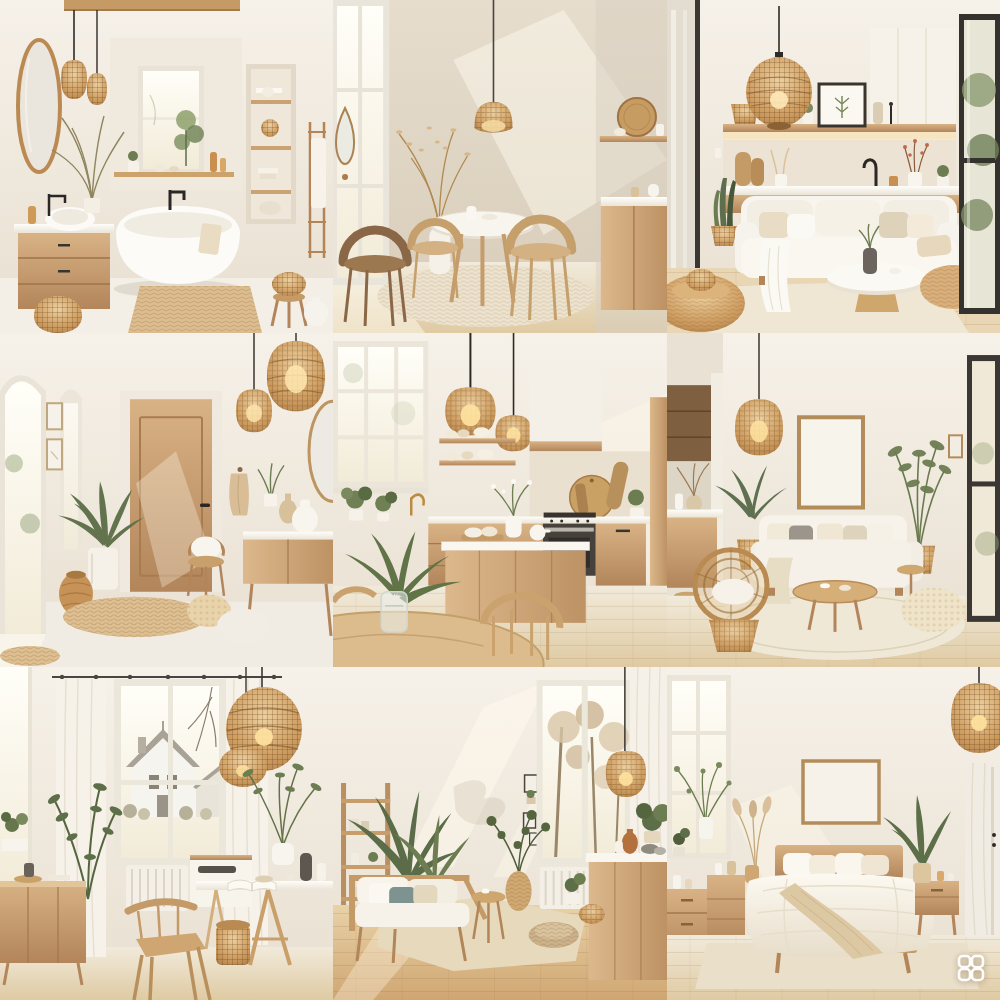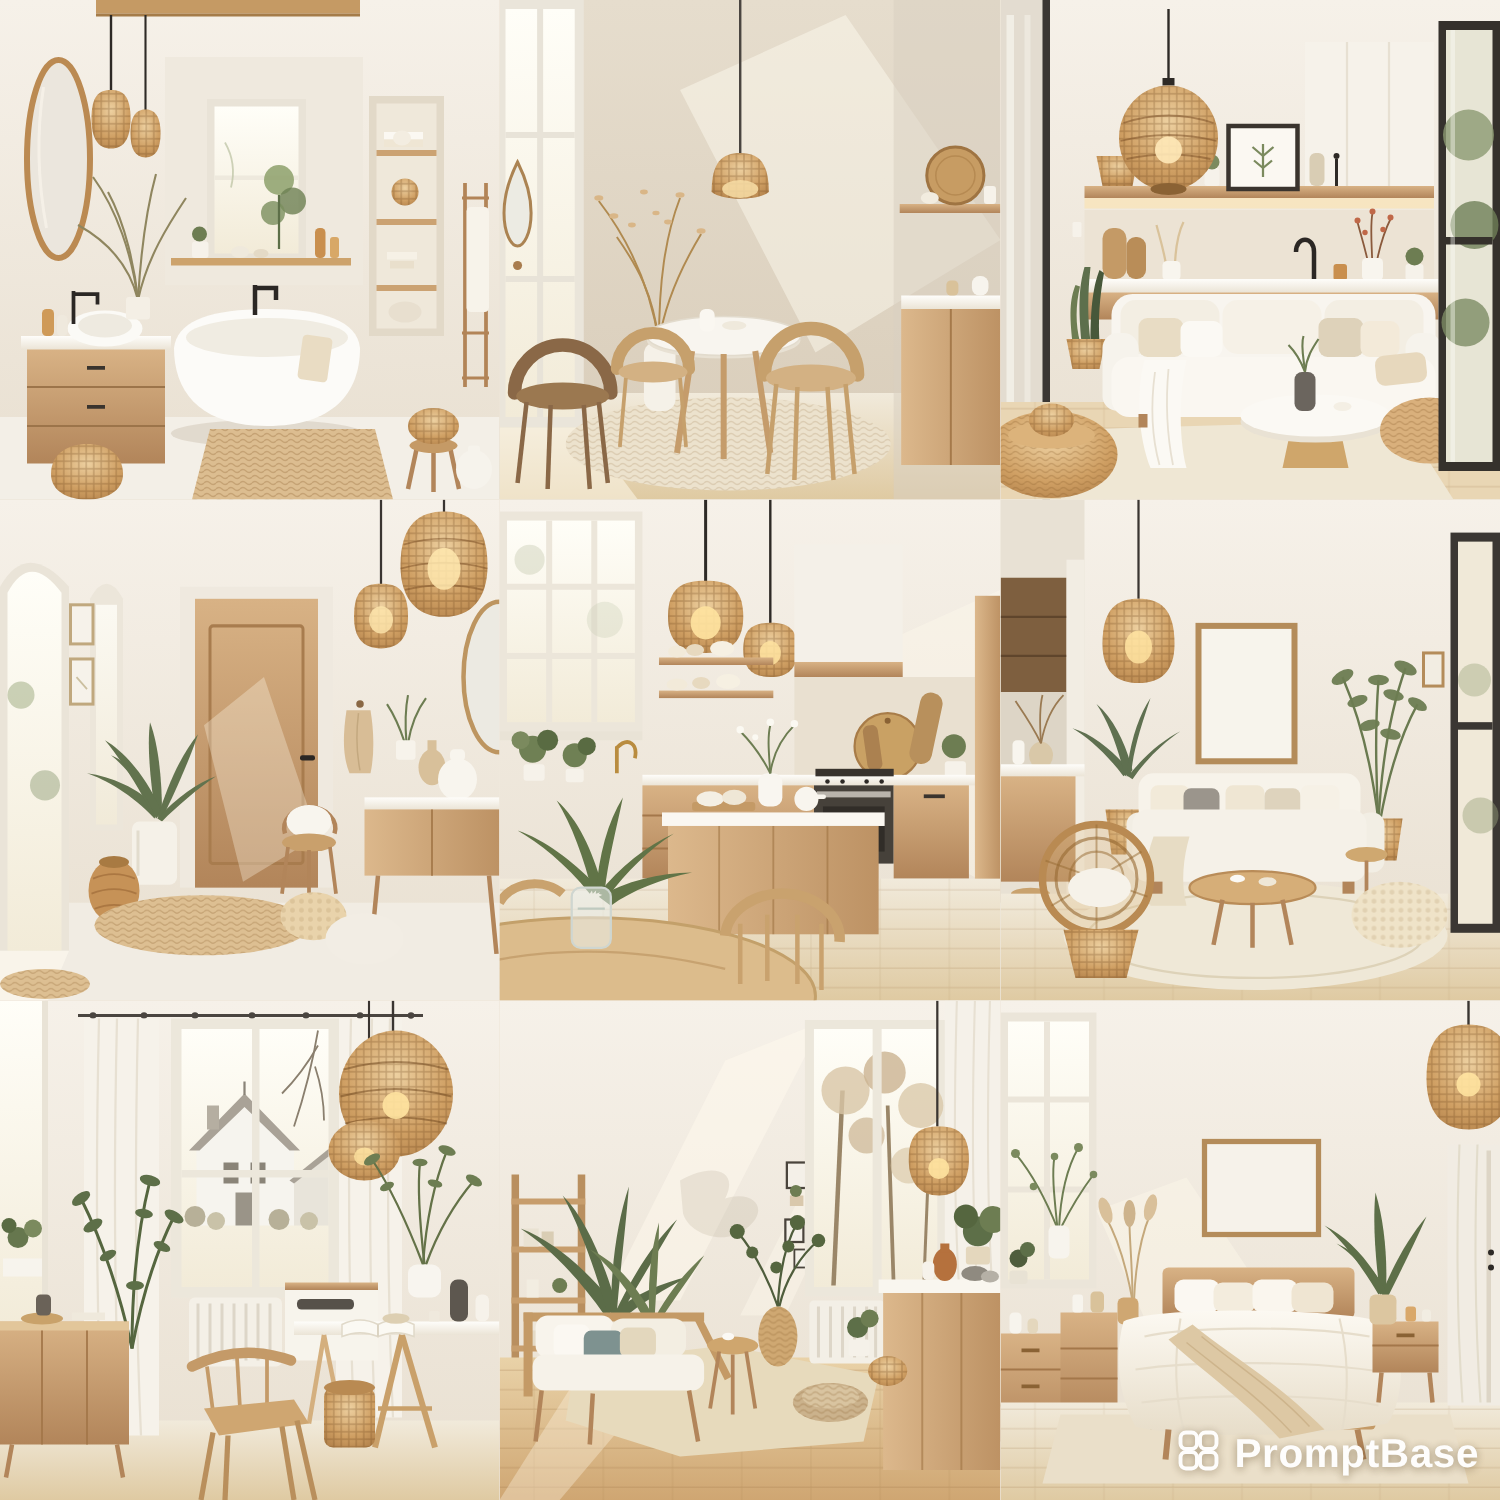--- a/index.html
+++ b/index.html
@@ -1221,16 +1221,15 @@
 
 <div class="watermark">
   <span class="wm-logo">
     <svg width="30" height="30" viewBox="0 0 30 30" fill="none">
       <rect x="3" y="3" width="11" height="11" rx="3.6" stroke="#ffffff" stroke-width="2.6"></rect>
       <rect x="16" y="3" width="11" height="11" rx="3.6" stroke="#ffffff" stroke-width="2.6"></rect>
       <rect x="3" y="16" width="11" height="11" rx="3.6" stroke="#ffffff" stroke-width="2.6"></rect>
       <rect x="16" y="16" width="11" height="11" rx="3.6" stroke="#ffffff" stroke-width="2.6"></rect>
     </svg>
   </span>
-  <span class="wm-text">PromptBase</span>
 </div>
 
 </div>
 
 </body></html>

